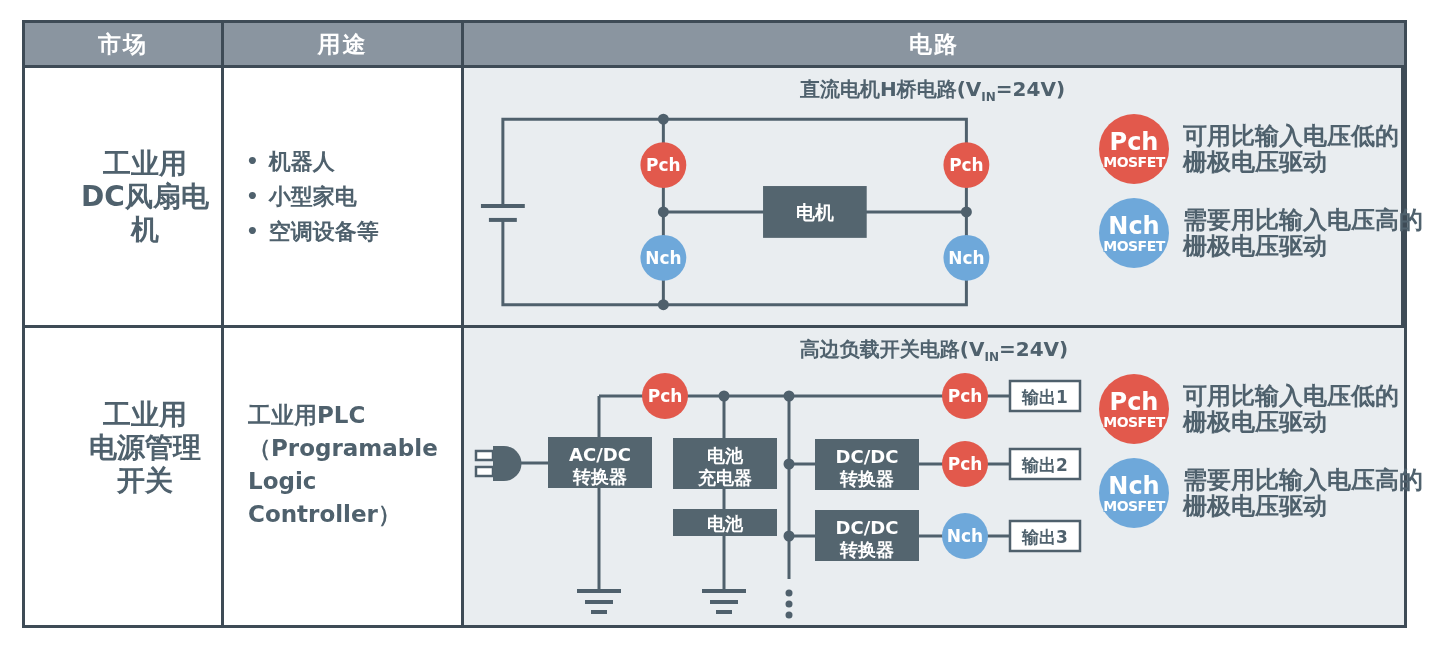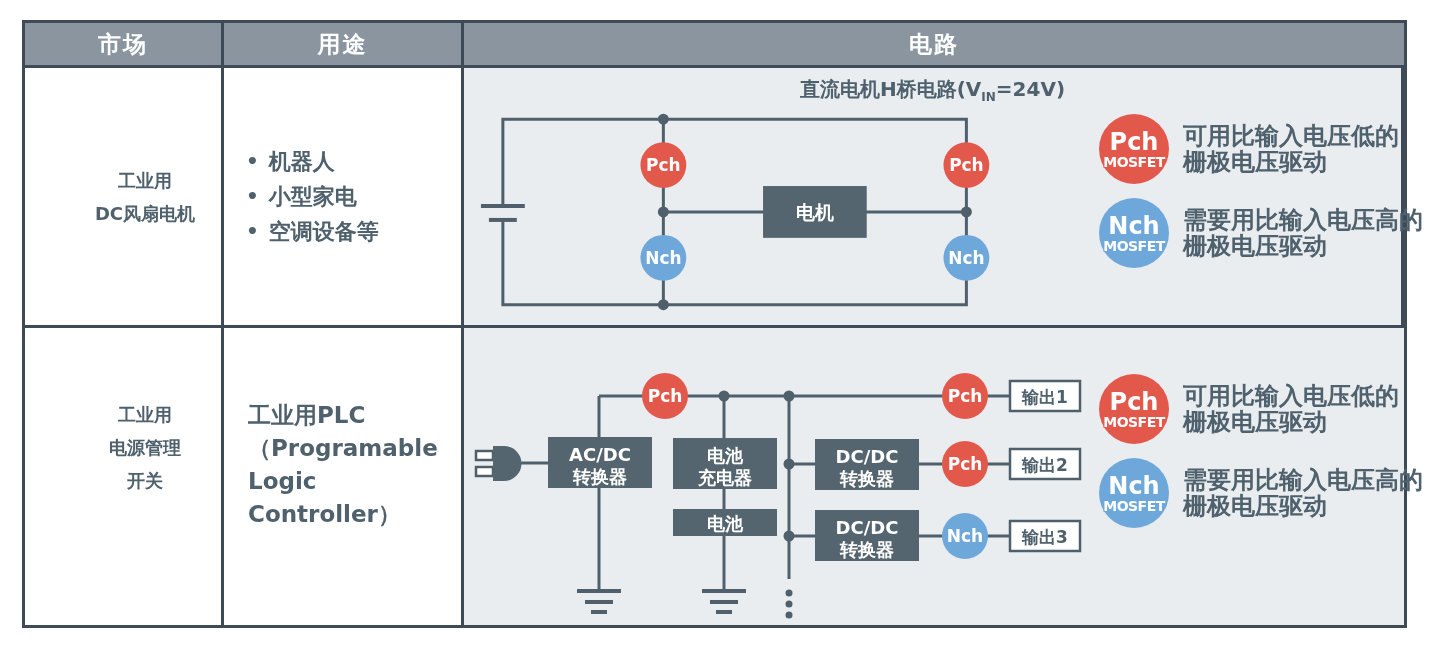--- a/index.html
+++ b/index.html
@@ -21,21 +21,21 @@
     display:grid;grid-template-columns:199px 240px 1fr;grid-template-rows:45px 260px 1fr;
     border:3px solid var(--border);background:#4d7c0f;
   }
   .cell{border-right:3px solid var(--border);border-bottom:3px solid var(--border);position:relative;}
   .cell.lastcol{border-right:none;align-items:center;}
   .cell.lastrow{border-bottom:none;}
   .hdr{background:var(--header_gray);display:flex;align-items:center;justify-content:center;}
   .hdr span{color:#fff;font-size:23px;font-weight:700;letter-spacing:2px;}
   .txtcell{background:#fff;display:flex;flex-direction:column;justify-content:center;color:var(--text);font-weight:700;}
   .center{align-items:center;text-align:center;}
-  .mkt{font-size:18px;line-height:33px;margin-left:44px;}
+  .mkt{font-size:28px;line-height:33px;margin-left:44px;}
   .bullets{list-style:none;padding-left:22px;}
   .bullets li{display:flex;align-items:center;gap:10px;font-size:22px;line-height:35px;}
   .bullets .b{font-size:20px;line-height:35px;}
   .usage2{padding-left:24px;font-size:23px;line-height:33px;}
   .circ{background:var(--circuit_bg);}
   .ctitle{position:absolute;top:8px;left:0;right:0;text-align:center;font-size:20px;font-weight:700;color:var(--text);}
   .ctitle sub{font-size:12px;line-height:0;}
   .csvg{position:absolute;left:0;top:0;width:100%;height:100%;}
   .csvg text{font-family:"DejaVu Sans","Liberation Sans",sans-serif;font-weight:700;}
   .wire{stroke:var(--line);stroke-width:3;fill:none;}
@@ -159,20 +159,23 @@
 
     <div class="cell txtcell lastrow" style="padding-bottom:24px;">
       <div class="usage2">
         <div>工业用PLC</div>
         <div>（Programable</div>
         <div>Logic Controller）</div>
       </div>
     </div>
 
     <div class="cell circ lastcol lastrow">
+      <div class="ctitle">
+        <span>高边负载开关电路(V</span><sub>IN</sub><span>=24V)</span>
+      </div>
       <svg class="csvg" viewBox="0 0 940 297">
 
         <line class="wire" x1="46" y1="135" x2="84" y2="135"></line>
         <line class="wire" x1="135" y1="109" x2="135" y2="68"></line>
         <line class="wire" x1="135" y1="68" x2="546" y2="68"></line>
         <line class="wire" x1="135" y1="160" x2="135" y2="263"></line>
         <line class="wire" x1="260" y1="68" x2="260" y2="110"></line>
         <line class="wire" x1="260" y1="161" x2="260" y2="181"></line>
         <line class="wire" x1="260" y1="208" x2="260" y2="263"></line>
         <line class="wire" x1="325" y1="68" x2="325" y2="251"></line>

